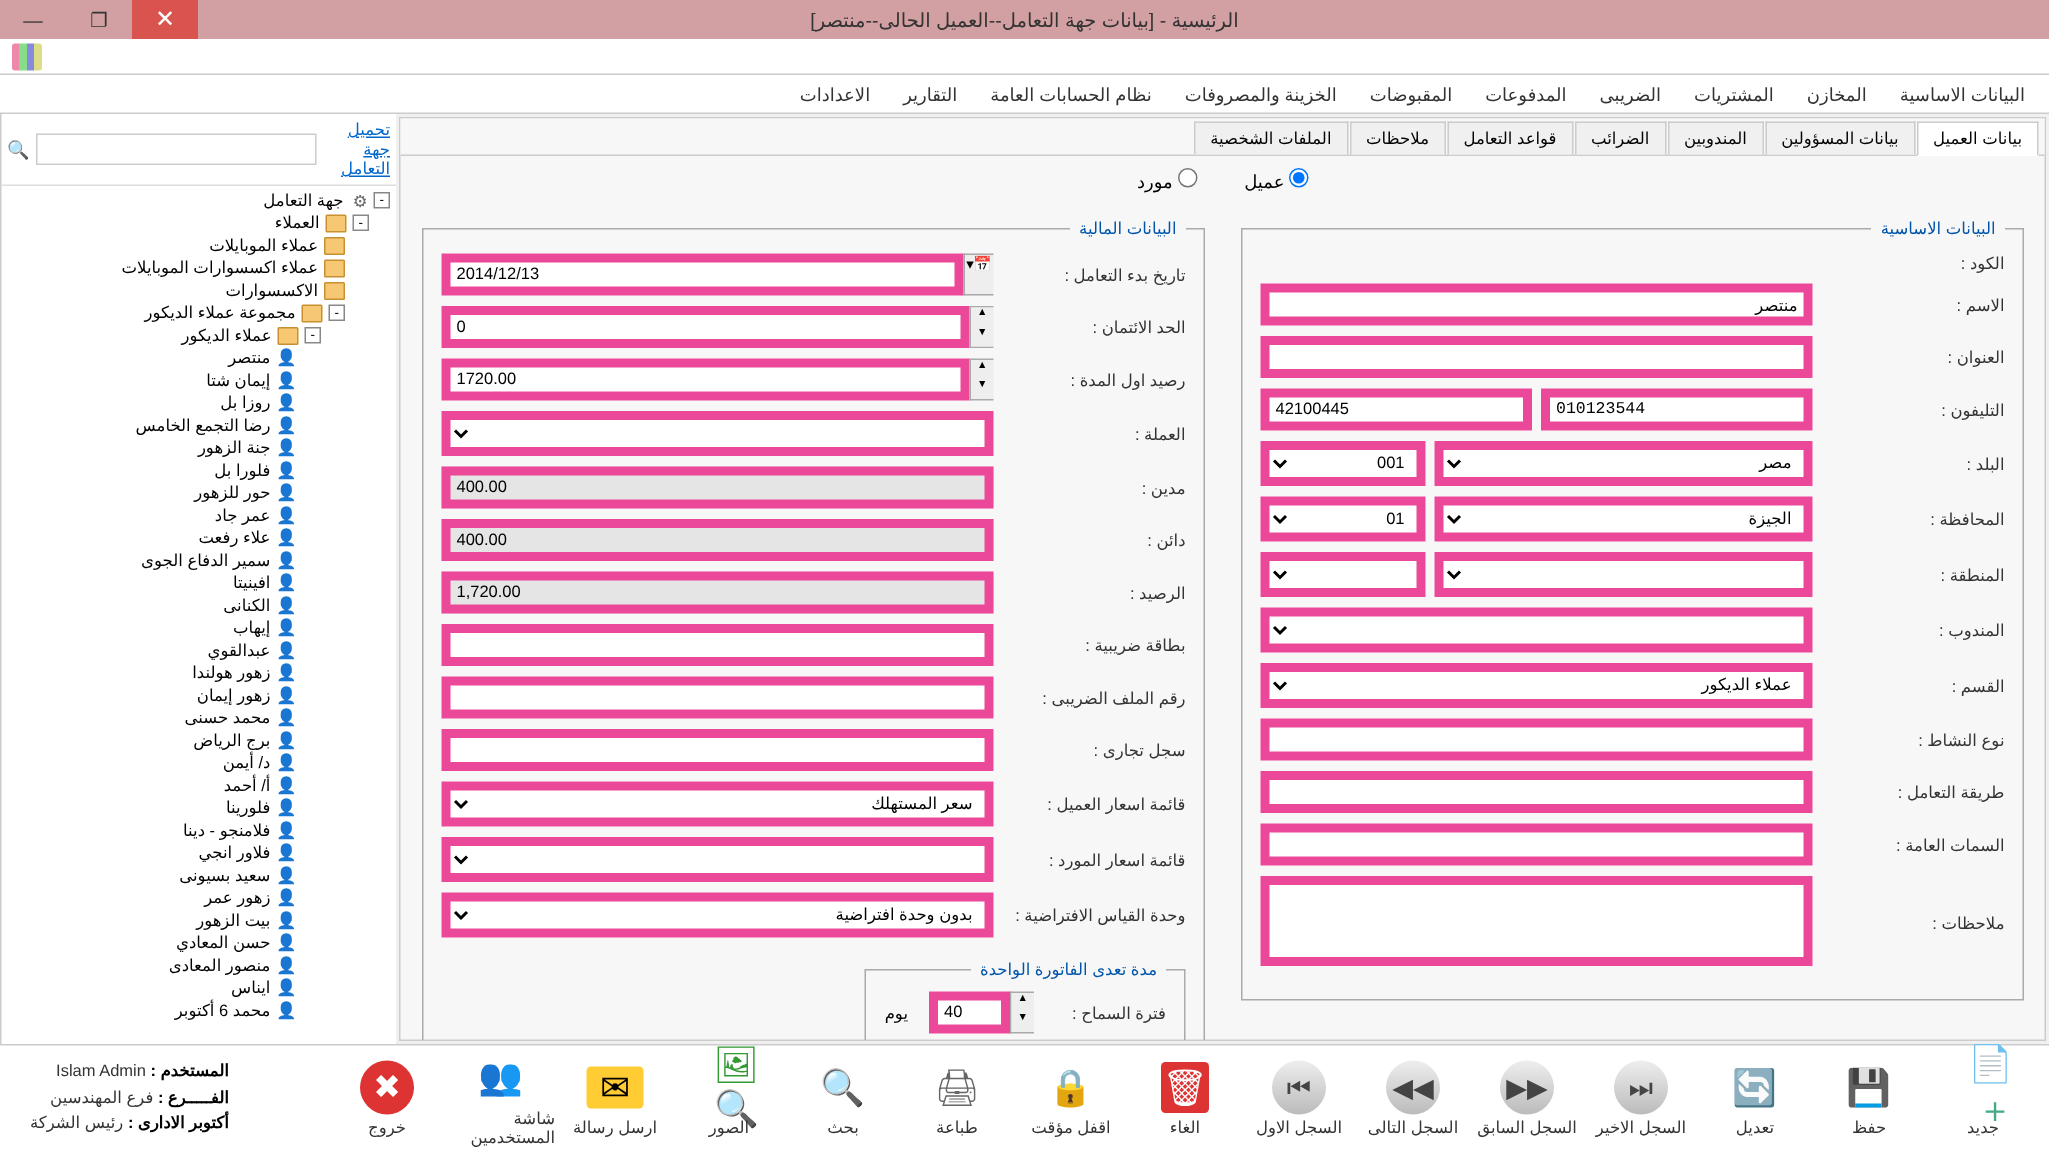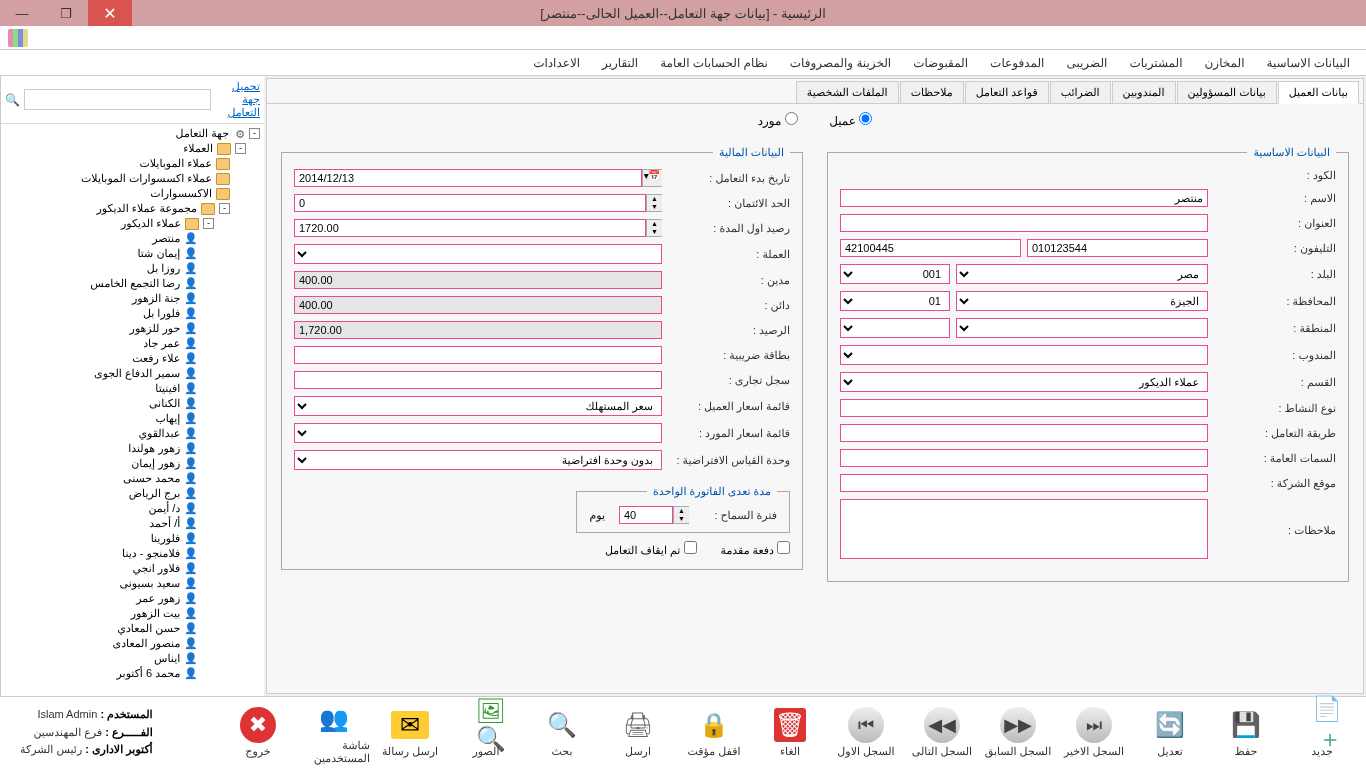--- a/index.html
+++ b/index.html
@@ -43,21 +43,21 @@
 .type-row { text-align: center; margin-bottom: 18px; }
 .type-row label { margin: 0 14px; }
 
 .columns { display: flex; gap: 24px; }
 .col { flex: 1; }
 fieldset { border: 1px solid #aaa; padding: 10px 12px 12px 12px; }
 legend { padding: 0 6px; font-size: 11px; color: #0055aa; }
 .row { display: flex; align-items: center; gap: 8px; margin-bottom: 7px; }
 .row .lbl { width: 120px; text-align: right; font-size: 11px; color: #333; }
 .row .inp { flex: 1; }
-.row input[type=text], .row select, .row textarea { width: 100%; padding: 2px 4px; border: 1px solid #ec4899; font-size: 11px; background: #fff; }
+.row input[type=text], .row select, .row textarea { width: 100%; padding: 2px 4px; border: 6px solid #ec4899; font-size: 11px; background: #fff; }
 .row textarea { height: 60px; resize: none; }
 .row .double { display: flex; gap: 6px; }
 .row .double > * { flex: 1; }
 .row .small-code { width: 110px; flex: none; }
 .row input[readonly] { background: #e5e5e5; text-align: left; direction: ltr; }
 .spinner-wrap { display: flex; }
 .spinner-wrap input { flex: 1; text-align: left; direction: ltr; }
 .spinner-btns { width: 16px; border: 1px solid #aaa; border-right: none; display: flex; flex-direction: column; }
 .spinner-btns span { flex: 1; font-size: 7px; text-align: center; background: #eee; }
 .date-wrap { display: flex; }
@@ -150,21 +150,21 @@
                 <div class="lbl">الاسم :</div>
                 <div class="inp"><input type="text" value="منتصر" style=""></div>
               </div>
           <div class="row">
                 <div class="lbl">العنوان :</div>
                 <div class="inp"><input type="text" value="" style=""></div>
               </div>
           <div class="row">
                 <div class="lbl">التليفون :</div>
                 <div class="inp double">
-                  <input type="text" style="direction: ltr;" value="010123544">
+                  <input type="text" style="direction: ltr; font-family: Liberation Mono, monospace;" value="010123544">
                   <input type="text" style="direction: ltr;" value="42100445">
                 </div>
               </div>
           <div class="row">
                 <div class="lbl">البلد :</div>
                 <div class="inp double">
                   <select><option>مصر</option></select>
                   <select class="small-code"><option>001</option></select>
                 </div>
               </div>
@@ -193,24 +193,20 @@
           <div class="row">
                 <div class="lbl">نوع النشاط :</div>
                 <div class="inp"><input type="text" value="" style=""></div>
               </div>
           <div class="row">
                 <div class="lbl">طريقة التعامل :</div>
                 <div class="inp"><input type="text" value="" style=""></div>
               </div>
           <div class="row">
                 <div class="lbl">السمات العامة :</div>
-                <div class="inp"><input type="text" value="" style=""></div>
-              </div>
-          <div class="row">
-                <div class="lbl">موقع الشركة :</div>
                 <div class="inp"><input type="text" value="" style=""></div>
               </div>
           <div class="row">
                 <div class="lbl">ملاحظات :</div>
                 <div class="inp"><textarea style=""></textarea></div>
               </div>
          </fieldset>
         </div>
 
         <div class="col">
@@ -254,20 +250,24 @@
           <div class="row">
                 <div class="lbl">دائن :</div>
                 <div class="inp"><input type="text" readonly="" value="400.00" style=""></div>
               </div>
           <div class="row">
                 <div class="lbl">الرصيد :</div>
                 <div class="inp"><input type="text" readonly="" value="1,720.00" style=""></div>
               </div>
           <div class="row">
                 <div class="lbl">بطاقة ضريبية :</div>
+                <div class="inp"><input type="text" value="" style=""></div>
+              </div>
+          <div class="row">
+                <div class="lbl">رقم الملف الضريبى :</div>
                 <div class="inp"><input type="text" value="" style=""></div>
               </div>
           <div class="row">
                 <div class="lbl">سجل تجارى :</div>
                 <div class="inp"><input type="text" value="" style=""></div>
               </div>
           <div class="row">
                 <div class="lbl">قائمة اسعار العميل :</div>
                 <div class="inp"><select><option>سعر المستهلك</option></select></div>
               </div>
@@ -509,21 +509,21 @@
         <div class="ic-cancel">🗑</div>
       </div>
       <div class="blabel">الغاء</div>
     </div>
   <div class="bbtn">
       <div class="bicon ic-lock">🔒</div>
       <div class="blabel">اقفل مؤقت</div>
     </div>
   <div class="bbtn">
       <div class="bicon ic-print">🖨</div>
-      <div class="blabel">ارسل</div>
+      <div class="blabel">طباعة</div>
     </div>
   <div class="bbtn">
       <div class="bicon ic-search">🔍</div>
       <div class="blabel">بحث</div>
     </div>
   <div class="bbtn">
       <div class="bicon ic-img">🖼🔍</div>
       <div class="blabel">الصور</div>
     </div>
   <div class="bbtn">

